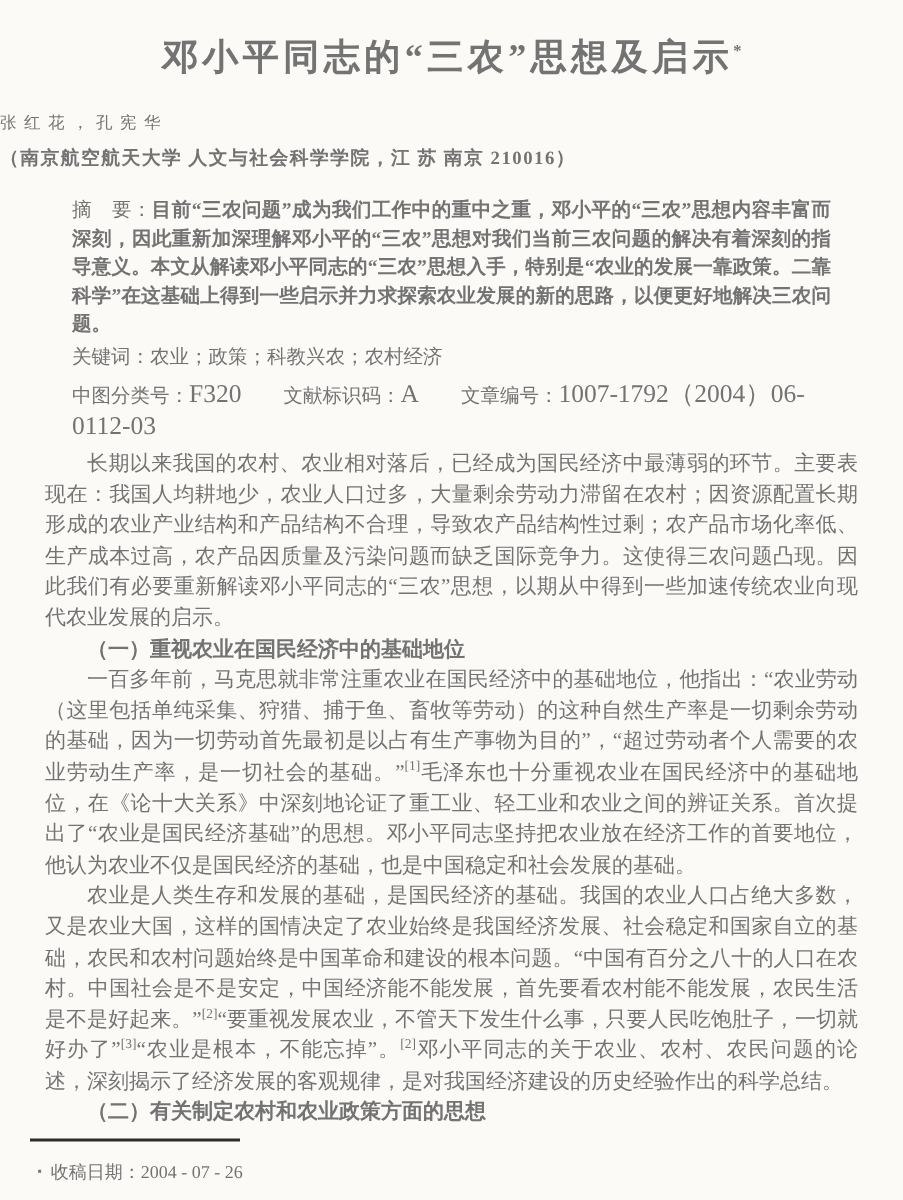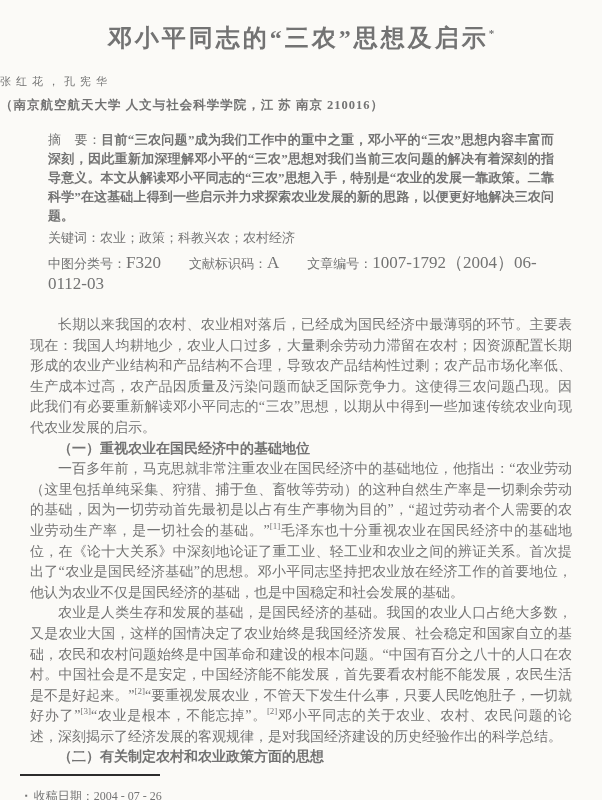--- a/index.html
+++ b/index.html
@@ -56,21 +56,21 @@
     margin: 4px 48px 0;
     font-size: 13px;
   }
   .meta-line .val { font-weight: 400; margin-top: 42px; }
   .clc-group { margin-right: 28px; }
   .clc-group:last-child { margin-right: 0; }
   .clc-group .val { font-size: 17px; }
 
   
   .body-text {
-    margin: 21px 30px 0;
+    margin: 6px 30px 0;
     font-size: 14px;
     line-height: 20.6px;
     text-align: justify;
   }
   .body-text p { margin: 0; text-indent: 2em; }
   .body-text p.heading { font-weight: 700; }
   .body-text sup { font-size: 9px; line-height: 0; }
 
   
   .fn-rule {

